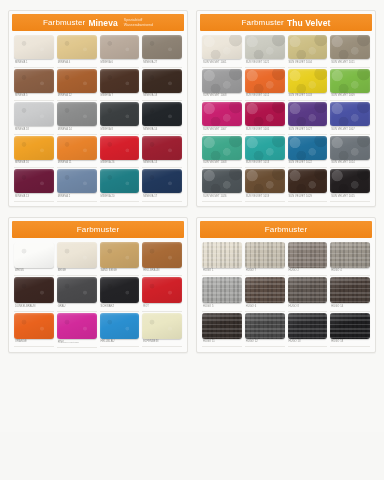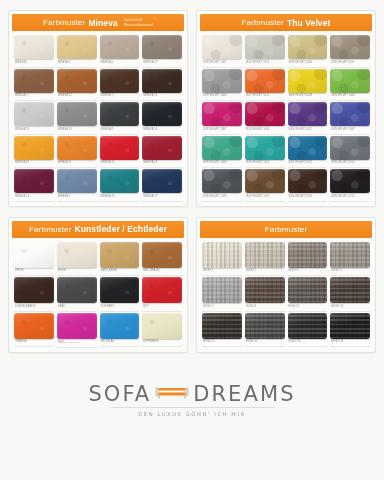--- a/index.html
+++ b/index.html
@@ -340,21 +340,20 @@
           </div>
           <div class="cell">
             <div class="chip tex-velvet" style="background: rgb(35, 31, 32);"></div>
             <div class="chip-label">SUN VELVET 1015</div>
           </div>
         </div>
       </div>
       <div class="panel">
         <div class="panel-header">
           <span class="ph-pre">Farbmuster</span>
-          <span class="ph-main">Kunstleder / Echtleder</span>
         </div>
         <div class="swatch-grid">
           <div class="cell">
             <div class="chip tex-leather tall" style="background: rgb(251, 251, 249);"></div>
             <div class="chip-label">WEISS</div>
           </div>
           <div class="cell">
             <div class="chip tex-leather tall" style="background: rgb(236, 229, 214);"></div>
             <div class="chip-label">BEIGE</div>
           </div>
@@ -450,32 +449,14 @@
             <div class="chip-label">HUGO 13</div>
           </div>
           <div class="cell">
             <div class="chip tex-weave tall" style="background: rgb(30, 30, 32);"></div>
             <div class="chip-label">HUGO 18</div>
           </div>
         </div>
       </div>
     </div>
 
-  <div class="footer">
-    <div class="logo-row">
-      <span class="logo-word">SOFA</span>
-      <span class="sofa-icon">
-        <svg width="34" height="16" viewBox="0 0 34 16">
-          <rect x="1" y="4" width="32" height="2.4" rx="1" fill="#f18a21"></rect>
-          <rect x="1" y="8.4" width="32" height="3" rx="1.2" fill="#f18a21"></rect>
-          <rect x="0.5" y="3.2" width="3" height="9" rx="1.2" fill="#cfcfcf"></rect>
-          <rect x="30.5" y="3.2" width="3" height="9" rx="1.2" fill="#cfcfcf"></rect>
-          <rect x="3" y="12" width="2" height="2.6" fill="#cfcfcf"></rect>
-          <rect x="29" y="12" width="2" height="2.6" fill="#cfcfcf"></rect>
-        </svg>
-      </span>
-      <span class="logo-word">DREAMS</span>
-    </div>
-    <div class="logo-rule"></div>
-    <div class="tagline">DEN LUXUS GÖNN' ICH MIR</div>
-  </div>
 
 </div>
 
 </body></html>

